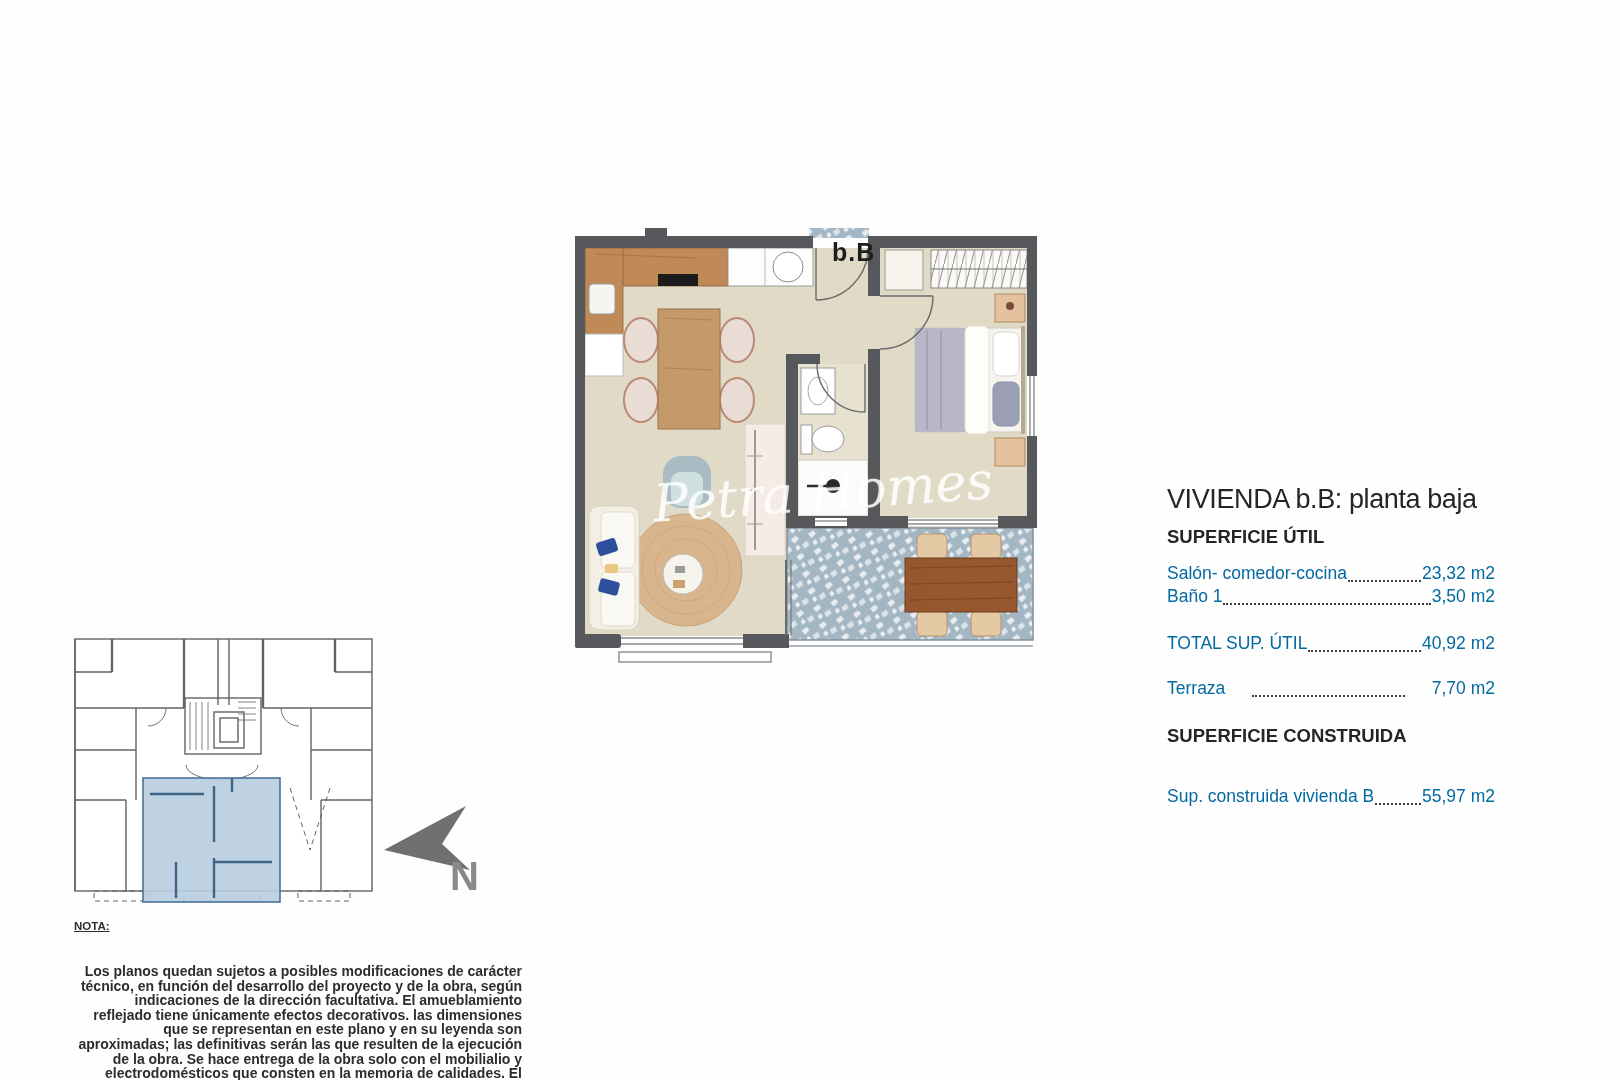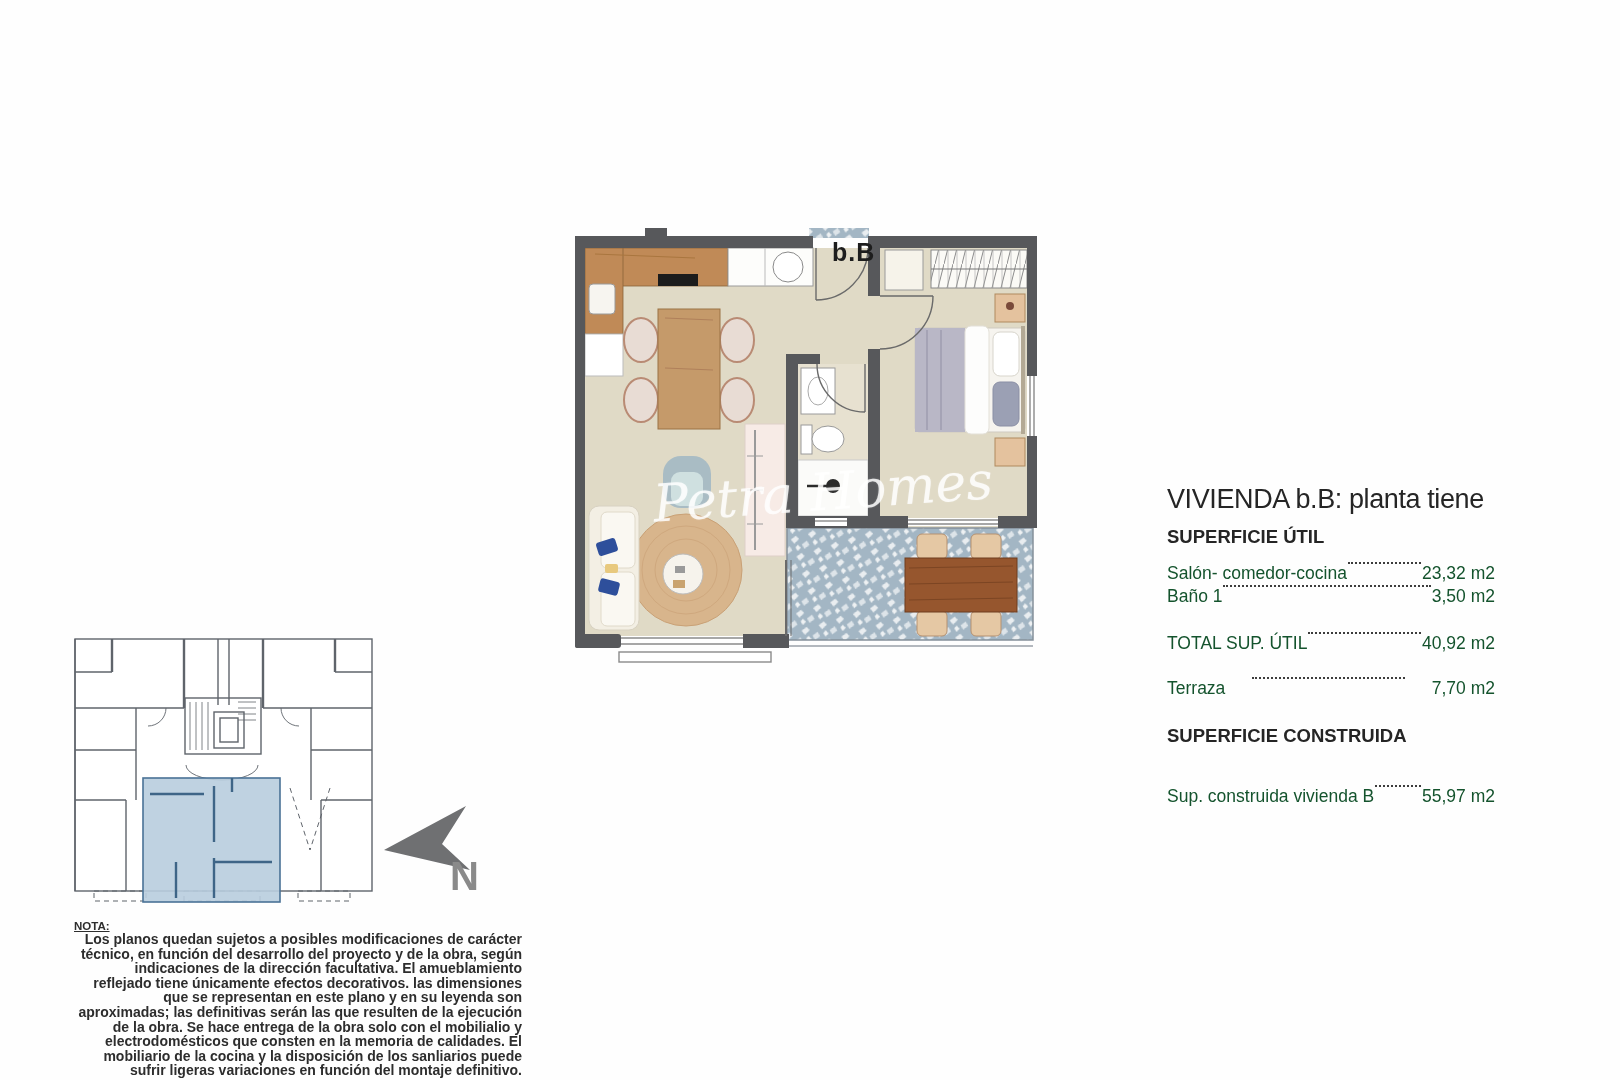--- a/index.html
+++ b/index.html
@@ -19,29 +19,29 @@
   
   #key-plan { position:absolute; left:66px; top:610px; width:330px; height:298px; }
   #north-arrow { position:absolute; left:378px; top:788px; width:110px; height:110px; }
 
   
   #details { position:absolute; left:1167px; top:484px; width:328px; color:#2c2c2c; }
   #details .title { font-size:27px; letter-spacing:-0.4px; color:#252525; margin-bottom:11px; }
   #details .section { font-size:18.5px; font-weight:bold; color:#252525; }
   #details .sec-util { margin-bottom:14px; }
   #details .sec-cons { margin-top:25px; margin-bottom:38px; }
-  .row { display:flex; align-items:flex-start; font-size:17.5px; line-height:23px; color:#14532d; }
+  .row { display:flex; align-items:flex-end; font-size:17.5px; line-height:23px; color:#0369a1; }
   .row .leader { flex:1 1 auto; border-bottom:2.4px dotted #3d3d3d; margin:0 1px 3px 1px; min-width:12px; }
   .row .val { white-space:nowrap; }
   .row.gap-lg { margin-top:24px; }
   .row.gap-md { margin-top:22px;gap:26px; }
 
   
   #nota { position:absolute; left:74px; top:920px; width:448px; color:#2d2d2d; }
-  #nota .nota-title { font-size:11.5px; font-weight:bold; margin-bottom:0;text-decoration:underline; }
+  #nota .nota-title { font-size:11.5px; font-weight:bold; margin-bottom:32px;text-decoration:underline; }
   #nota .nota-body { font-size:14px; font-weight:600; line-height:14.6px; text-align:right; }
 </style>
 </head>
 <body>
 
 <div id="sheet">
 
   <svg id="main-plan" viewBox="0 0 462 440" xmlns="http://www.w3.org/2000/svg">
     <defs>
       <pattern id="terr" width="18" height="18" patternUnits="userSpaceOnUse" patternTransform="rotate(-18)">
@@ -263,21 +263,21 @@
       </g>
     </g>
   </svg>
 
   <svg id="north-arrow" viewBox="0 0 110 110" xmlns="http://www.w3.org/2000/svg">
     <polygon points="6,62 88,18 64,56 92,82" fill="#6f7072"></polygon>
     <text x="72" y="102" font-size="40" font-weight="bold" fill="#8a8a8a" font-family="Liberation Sans, sans-serif">N</text>
   </svg>
 
   <div id="details">
-    <div class="title">VIVIENDA b.B: planta tiene</div>
+    <div class="title">VIVIENDA b.B: planta baja</div>
     <div class="section sec-util">SUPERFICIE ÚTIL</div>
 
     <div class="row">
       <span>Salón- comedor-cocina</span>
       <span class="leader"></span>
       <span class="val">23,32 m2</span>
     </div>
     <div class="row">
       <span>Baño 1</span>
       <span class="leader"></span>

